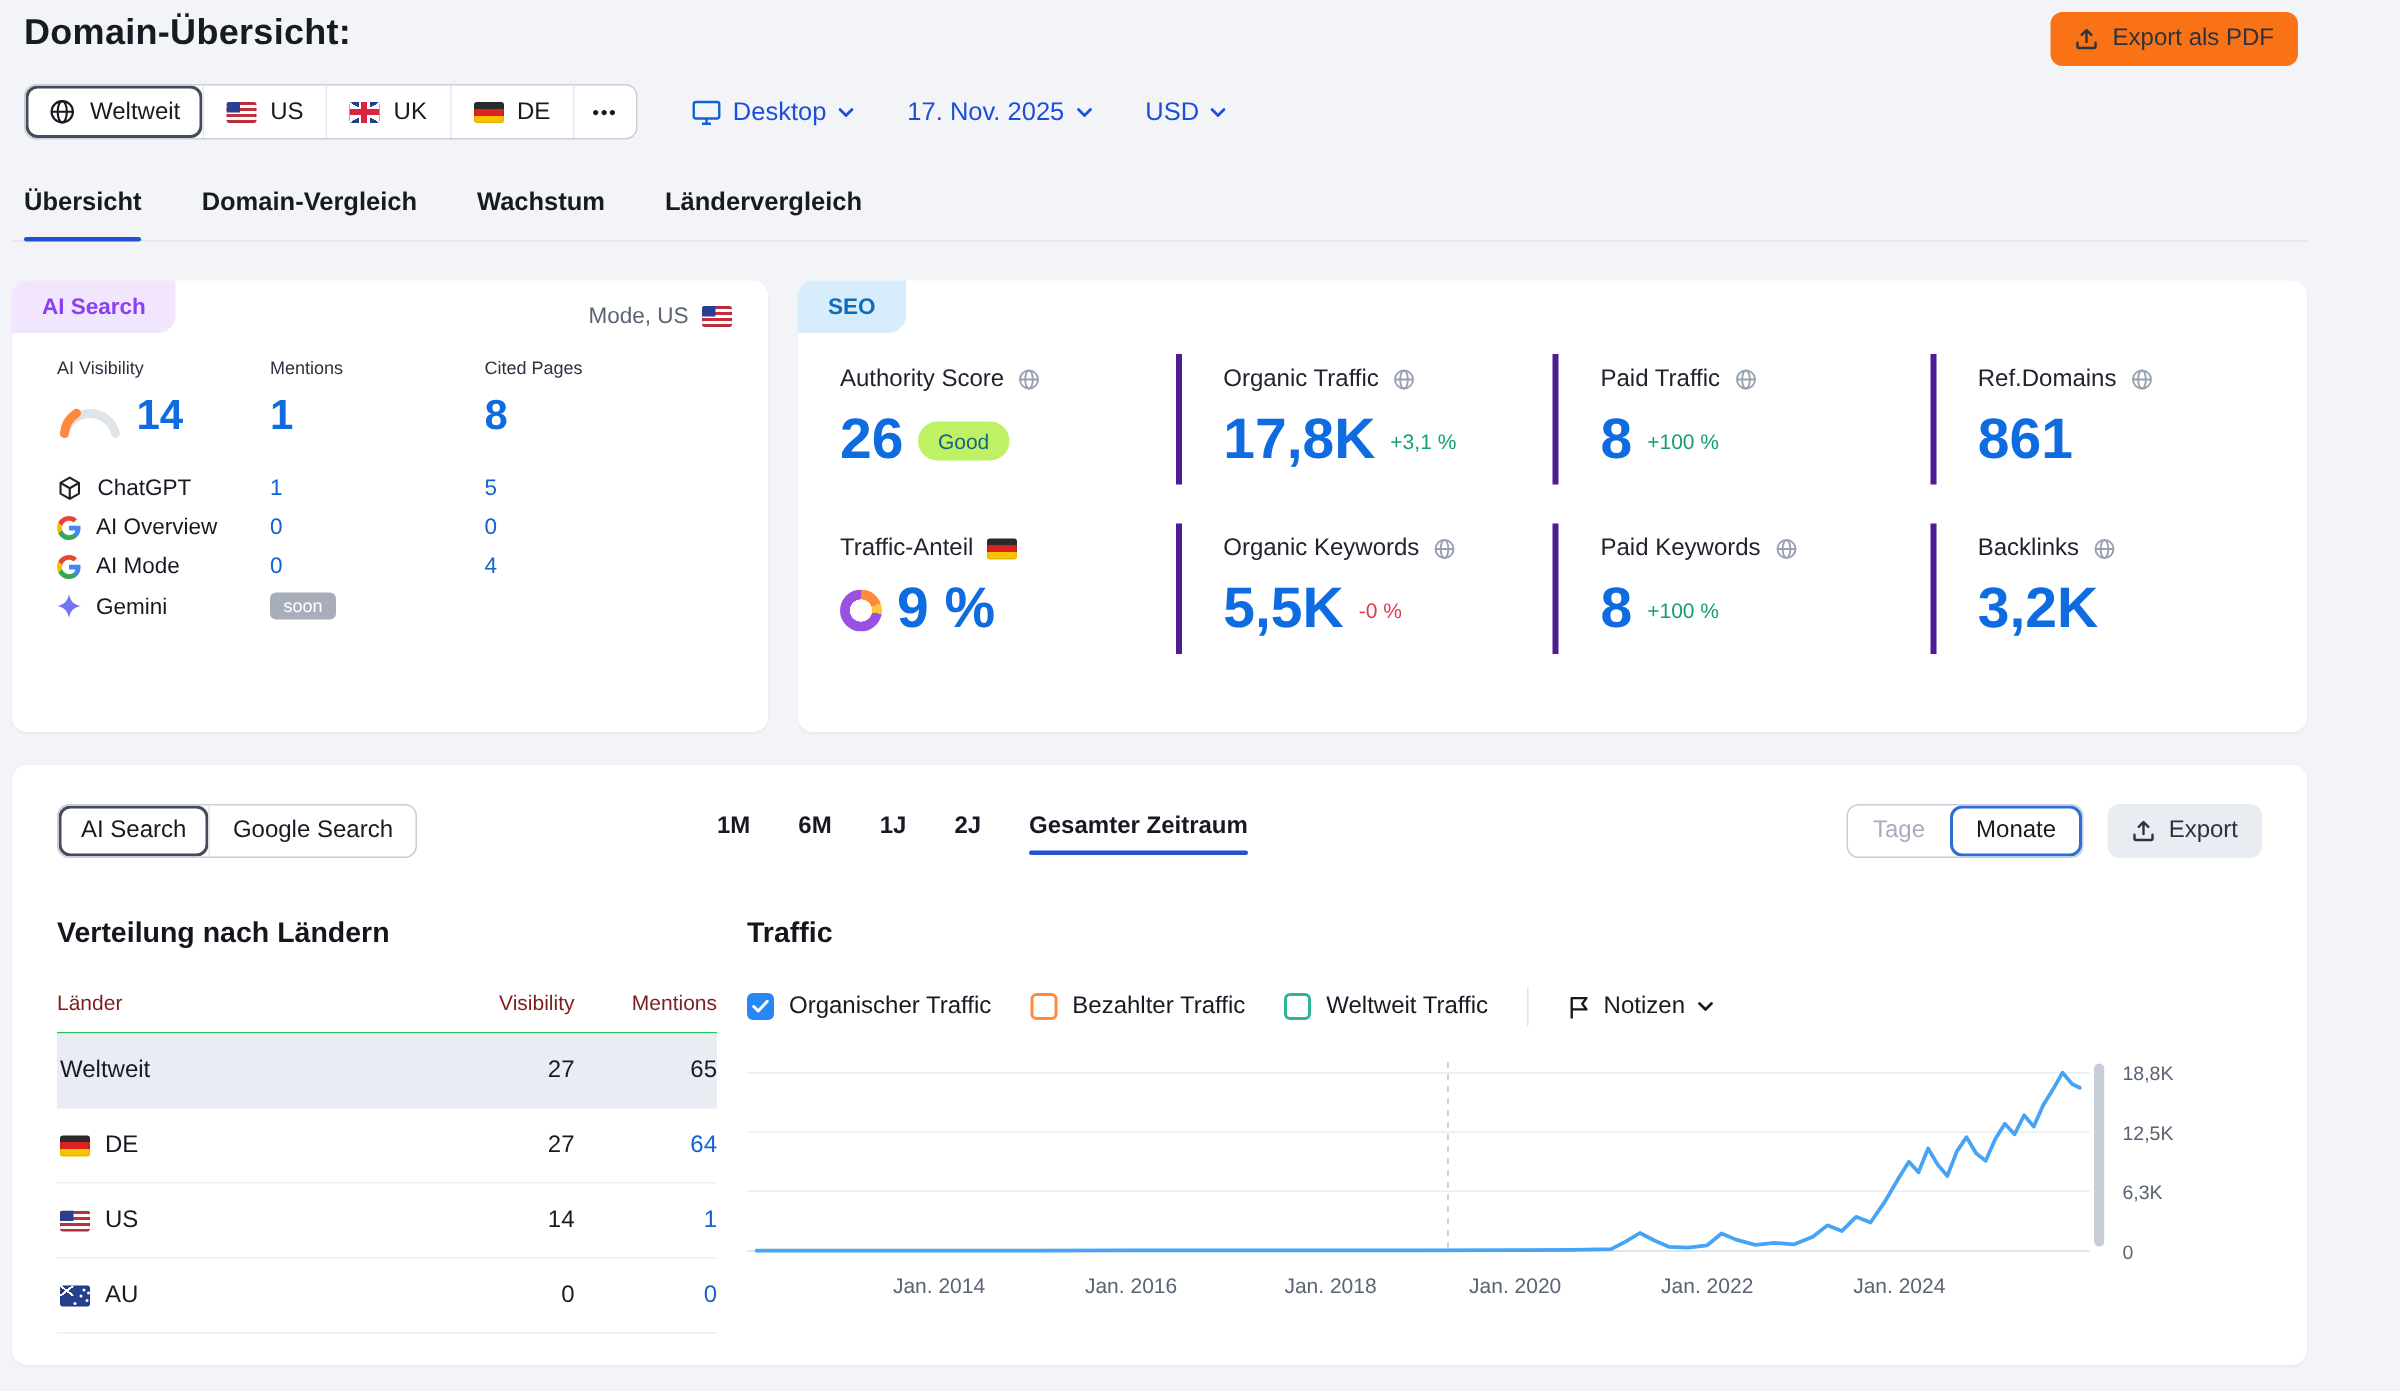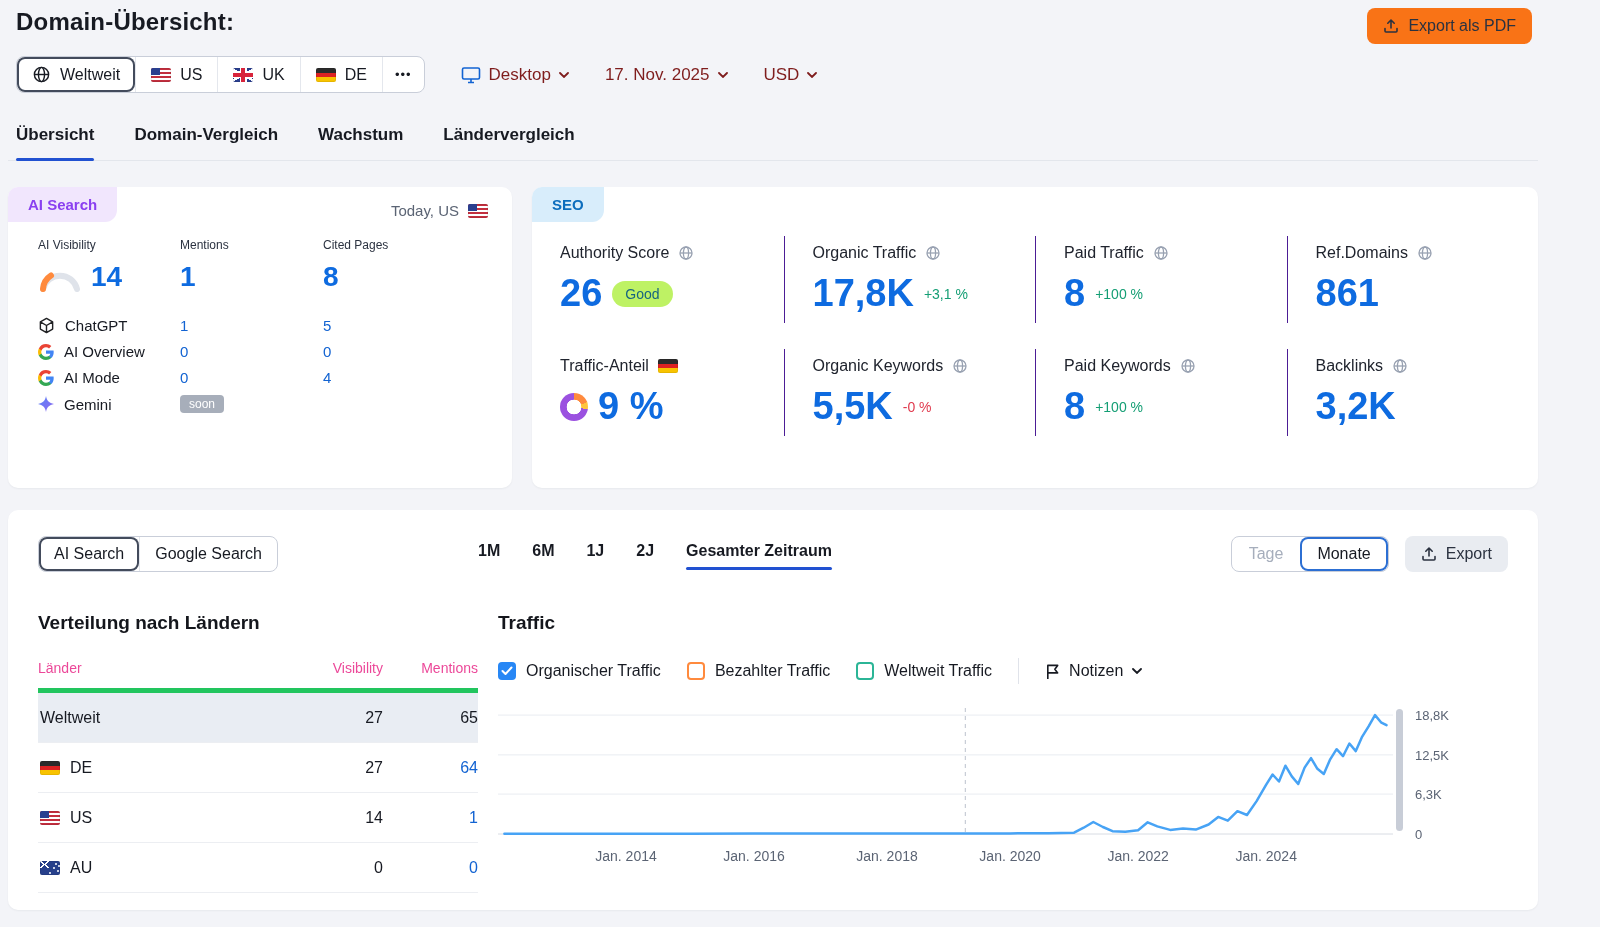--- a/index.html
+++ b/index.html
@@ -29,21 +29,21 @@
   .seg {
     display: inline-flex; align-items: center; gap: 9px; padding: 8px 15px;
     background: transparent; border: none; font-size: 16px; color: #171a22;
     cursor: pointer; font-family: inherit; border-left: 1px solid #e4e7ed; white-space: nowrap;
   }
   .seg:first-child { border-left: none; }
   .seg.active { box-shadow: inset 0 0 0 2px #434b5c; border-radius: 8px; background: #fff; }
   .seg.more { font-size: 13px; letter-spacing: 1px; color: #171a22; padding: 8px 12px; }
   .link-dd {
     display: inline-flex; align-items: center; gap: 8px; background: none; border: none;
-    color: #7f1d1d; font-size: 17px; cursor: pointer; font-family: inherit; white-space: nowrap;
+    color: #1d4ed8; font-size: 17px; cursor: pointer; font-family: inherit; white-space: nowrap;
   }
 
   
   .tabs { display: flex; gap: 40px; margin-top: 24px; padding-left: 8px; border-bottom: 1px solid #e3e6ec; }
   .tab {
     font-size: 17px; font-weight: 700; padding: 8px 0 15px; border: none; background: none;
     cursor: pointer; color: #171a22; position: relative; font-family: inherit; white-space: nowrap;
   }
   .tab.active::after { content: ""; position: absolute; left: 0; right: 0; bottom: -1px; height: 3px; background: #2151d1; border-radius: 2px; }
 
@@ -62,21 +62,21 @@
   .col-value { margin-top: 9px; font-size: 28px; font-weight: 700; color: #0e6be0; display: flex; align-items: flex-end; gap: 9px; }
   .ai-rows { padding: 24px 0 0 30px; display: flex; flex-direction: column; gap: 9px; }
   .ai-row { font-size: 15px; }
   .ai-name { display: flex; align-items: center; gap: 10px; color: #171a22; }
   .ai-num { color: #1263d2; cursor: pointer; }
   .soon { display: inline-block; background: #a7aeba; color: #fff; font-size: 12px; padding: 2px 9px; border-radius: 4px; justify-self: start; }
 
   .seo-card { flex: 1; height: 301px; }
   .seo-grid { display: grid; grid-template-columns: repeat(4, 1fr); row-gap: 26px; padding: 14px 0 0 0; }
   .seo-cell { padding: 8px 16px 8px 28px; }
-  .seo-cell.bl { border-left: 1px solid #4c1d95; }
+  .seo-cell.bl { border-left: 4px solid #4c1d95; }
   .seo-label { display: flex; gap: 9px; align-items: center; font-size: 16px; color: #20242e; white-space: nowrap; }
   .seo-value { margin-top: 10px; display: flex; align-items: center; gap: 10px; }
   .big { font-size: 38px; font-weight: 700; color: #0e6be0; }
   .delta { font-size: 14px; }
   .delta.up { color: #149e74; }
   .delta.down { color: #e03a4e; }
   .pill { background: #bef264; color: #17657f; font-size: 14px; padding: 5px 13px; border-radius: 15px; }
   .donut {
     width: 28px; height: 28px; border-radius: 50%; flex: none;
     background: radial-gradient(closest-side, #fff 52%, transparent 54%),
@@ -92,21 +92,21 @@
   .right-controls { margin-left: auto; display: flex; gap: 16px; align-items: center; }
   .gran-group { display: inline-flex; border: 1px solid #c9ced9; border-radius: 8px; background: #fff; }
   .gran { padding: 8px 17px; font-size: 16px; border: none; background: transparent; color: #a6aebc; cursor: default; font-family: inherit; }
   .gran.active { color: #171a22; box-shadow: inset 0 0 0 2px #2c6fd3; border-radius: 8px; cursor: pointer; }
 
   .panel-body { display: flex; margin-top: 40px; }
   h2 { font-size: 19px; color: #14161c; }
 
   .countries { width: 440px; flex: none; }
   .tbl-head, .tbl-row { display: grid; grid-template-columns: 1fr 100px 95px; align-items: center; }
-  .tbl-head { color: #ec4899; font-size: 14px; padding: 26px 0 12px; border-bottom: 5px solid #22c55e; }
+  .tbl-head { color: #7f1d1d; font-size: 14px; padding: 26px 0 12px; border-bottom: 1px solid #22c55e; }
   .tbl-head span:nth-child(2), .tbl-head span:nth-child(3) { text-align: right; }
   .tbl-row { height: 50px; border-bottom: 1px solid #eceef2; font-size: 16px; cursor: pointer; }
   .tbl-row.selected { background: #e9edf3; }
   .country-label { display: flex; align-items: center; gap: 10px; padding-left: 2px; }
   .num { text-align: right; color: #171a22; }
   .num.link { color: #1263d2; }
 
   .traffic { flex: 1; margin-left: 20px; }
   .legend { display: flex; align-items: center; gap: 26px; margin-top: 24px; }
   .legend-item { display: flex; gap: 10px; align-items: center; font-size: 16px; cursor: pointer; white-space: nowrap; }
@@ -230,21 +230,21 @@
     <button class="tab">Domain-Vergleich</button>
     <button class="tab">Wachstum</button>
     <button class="tab">Ländervergleich</button>
   </nav>
 
   <div class="cards-row">
 
     <section class="card ai-card">
       <span class="card-badge ai-badge">AI Search</span>
       <div class="today">
-        <span>Today, US</span>
+        <span>Mode, US</span>
         <span class="flag flag-us"></span>
       </div>
 
       <div class="ai-cols">
         <div>
           <div class="col-label">AI Visibility</div>
           <div class="col-value">
             <span class="icon">
               <svg width="44" height="27" viewBox="0 0 44 27" fill="none" stroke-linecap="round">
                   <path d="M5 23 A17.5 17.5 0 0 1 39 23" stroke="#dfe3ea" stroke-width="6"></path>

